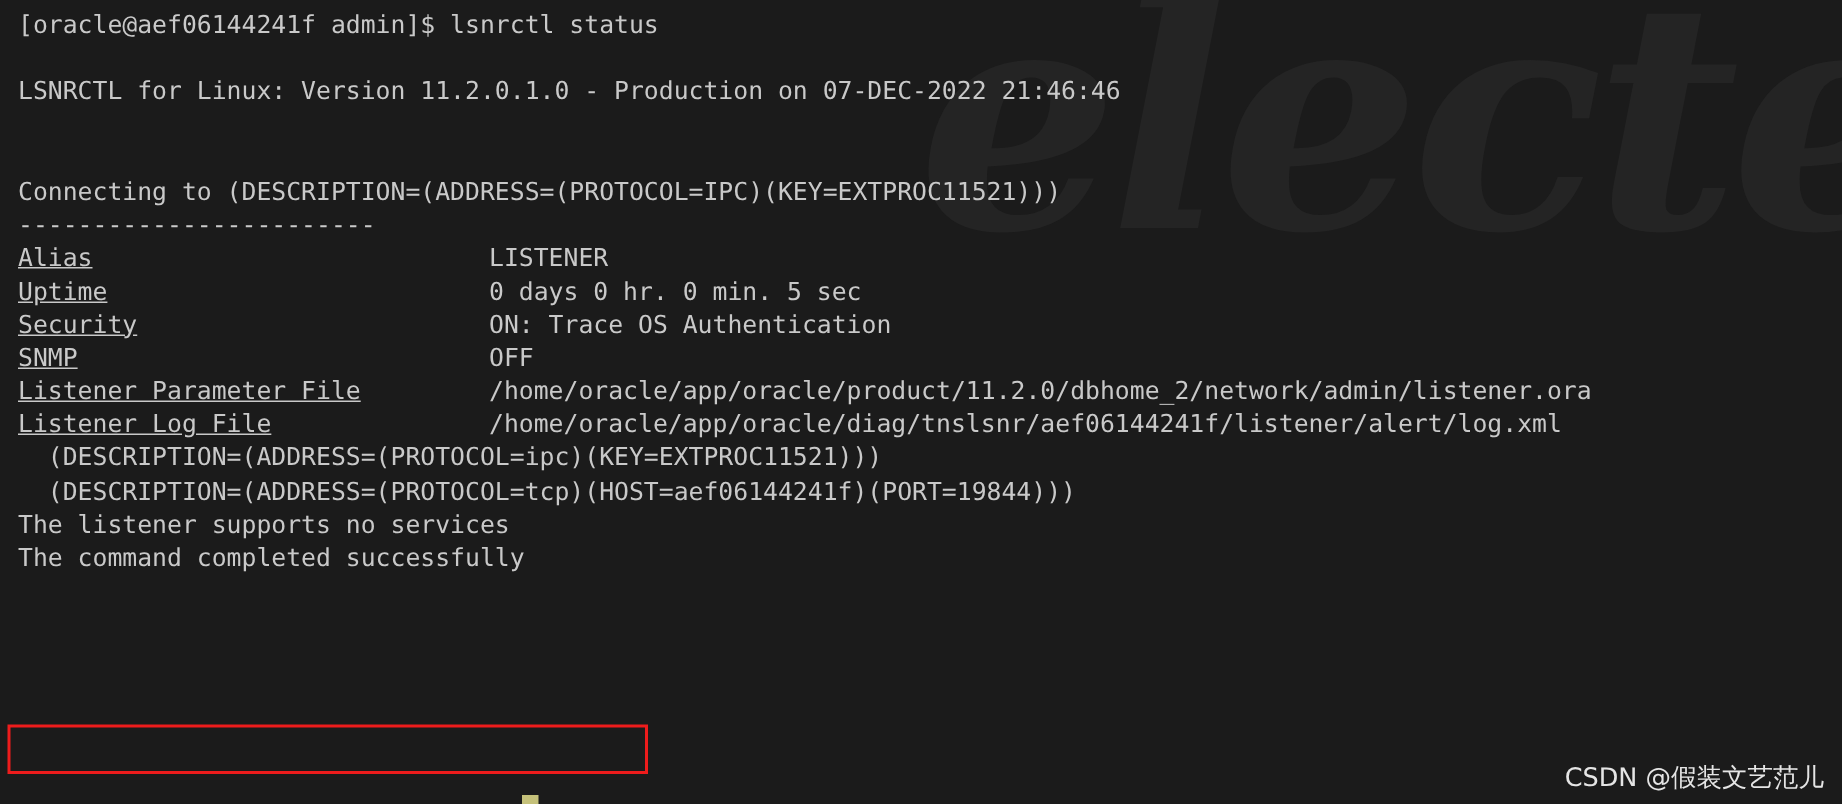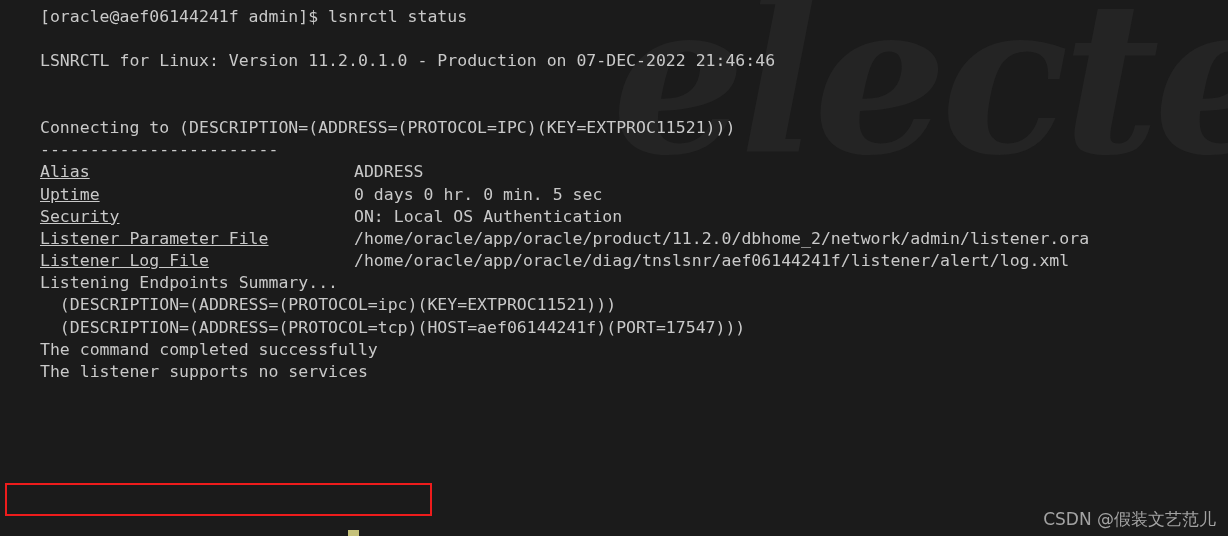--- a/index.html
+++ b/index.html
@@ -38,21 +38,20 @@
     line-height: 250px;
   }
   #screen {
     position: relative;
     padding: 6px 0 0 12px;
     z-index: 2;
   }
   .line {
     white-space: pre;
     height: 22.2px;
-    margin-left: 28px;
   }
   .line.blank { color: transparent; }
   .kv { white-space: pre; }
   .kv .k {
     display: inline-block;
     width: 314px;
     text-decoration: underline;
   }
   
   #annotation-box {
@@ -75,21 +74,21 @@
     height: 6px;
     background: #c5c17a;
     z-index: 4;
   }
   #csdn-watermark {
     position: absolute;
     right: 12px;
     bottom: 6px;
     font-family: "DejaVu Sans", "Liberation Sans", sans-serif;
     font-size: 17px;
-    color: #a3a3a3;
+    color: #e5e5e5;
     z-index: 5;
     white-space: nowrap;
     user-select: none;
   }
 </style>
 </head>
 <body>
 
 <div id="terminal">
 
@@ -98,31 +97,31 @@
   <div id="screen">
 
     <div class="line">[oracle@aef06144241f admin]$ lsnrctl status</div>
     <div class="line blank">&nbsp;</div>
     <div class="line">LSNRCTL for Linux: Version 11.2.0.1.0 - Production on 07-DEC-2022 21:46:46</div>
     <div class="line blank">&nbsp;</div>
     <div class="line blank">&nbsp;</div>
     <div class="line">Connecting to (DESCRIPTION=(ADDRESS=(PROTOCOL=IPC)(KEY=EXTPROC11521)))</div>
     <div class="line">------------------------</div>
 
-    <div class="kv line"><span class="k">Alias</span><span class="v">ADDRESS</span></div>
+    <div class="kv line"><span class="k">Alias</span><span class="v">LISTENER</span></div>
     <div class="kv line"><span class="k">Uptime</span><span class="v">0 days 0 hr. 0 min. 5 sec</span></div>
-    <div class="kv line"><span class="k">Security</span><span class="v">ON: Local OS Authentication</span></div>
+    <div class="kv line"><span class="k">Security</span><span class="v">ON: Trace OS Authentication</span></div>
+    <div class="kv line"><span class="k">SNMP</span><span class="v">OFF</span></div>
     <div class="kv line"><span class="k">Listener Parameter File</span><span class="v">/home/oracle/app/oracle/product/11.2.0/dbhome_2/network/admin/listener.ora</span></div>
     <div class="kv line"><span class="k">Listener Log File</span><span class="v">/home/oracle/app/oracle/diag/tnslsnr/aef06144241f/listener/alert/log.xml</span></div>
 
-    <div class="line">Listening Endpoints Summary...</div>
     <div class="line">  (DESCRIPTION=(ADDRESS=(PROTOCOL=ipc)(KEY=EXTPROC11521)))</div>
-    <div class="line">  (DESCRIPTION=(ADDRESS=(PROTOCOL=tcp)(HOST=aef06144241f)(PORT=17547)))</div>
+    <div class="line">  (DESCRIPTION=(ADDRESS=(PROTOCOL=tcp)(HOST=aef06144241f)(PORT=19844)))</div>
+    <div class="line">The listener supports no services</div>
     <div class="line">The command completed successfully</div>
-    <div class="line">The listener supports no services</div>
 
   </div>
 
   <div id="annotation-box"></div>
   <div id="cursor"></div>
   <div id="csdn-watermark">CSDN @假装文艺范儿</div>
 
 </div>
 
 </body></html>

